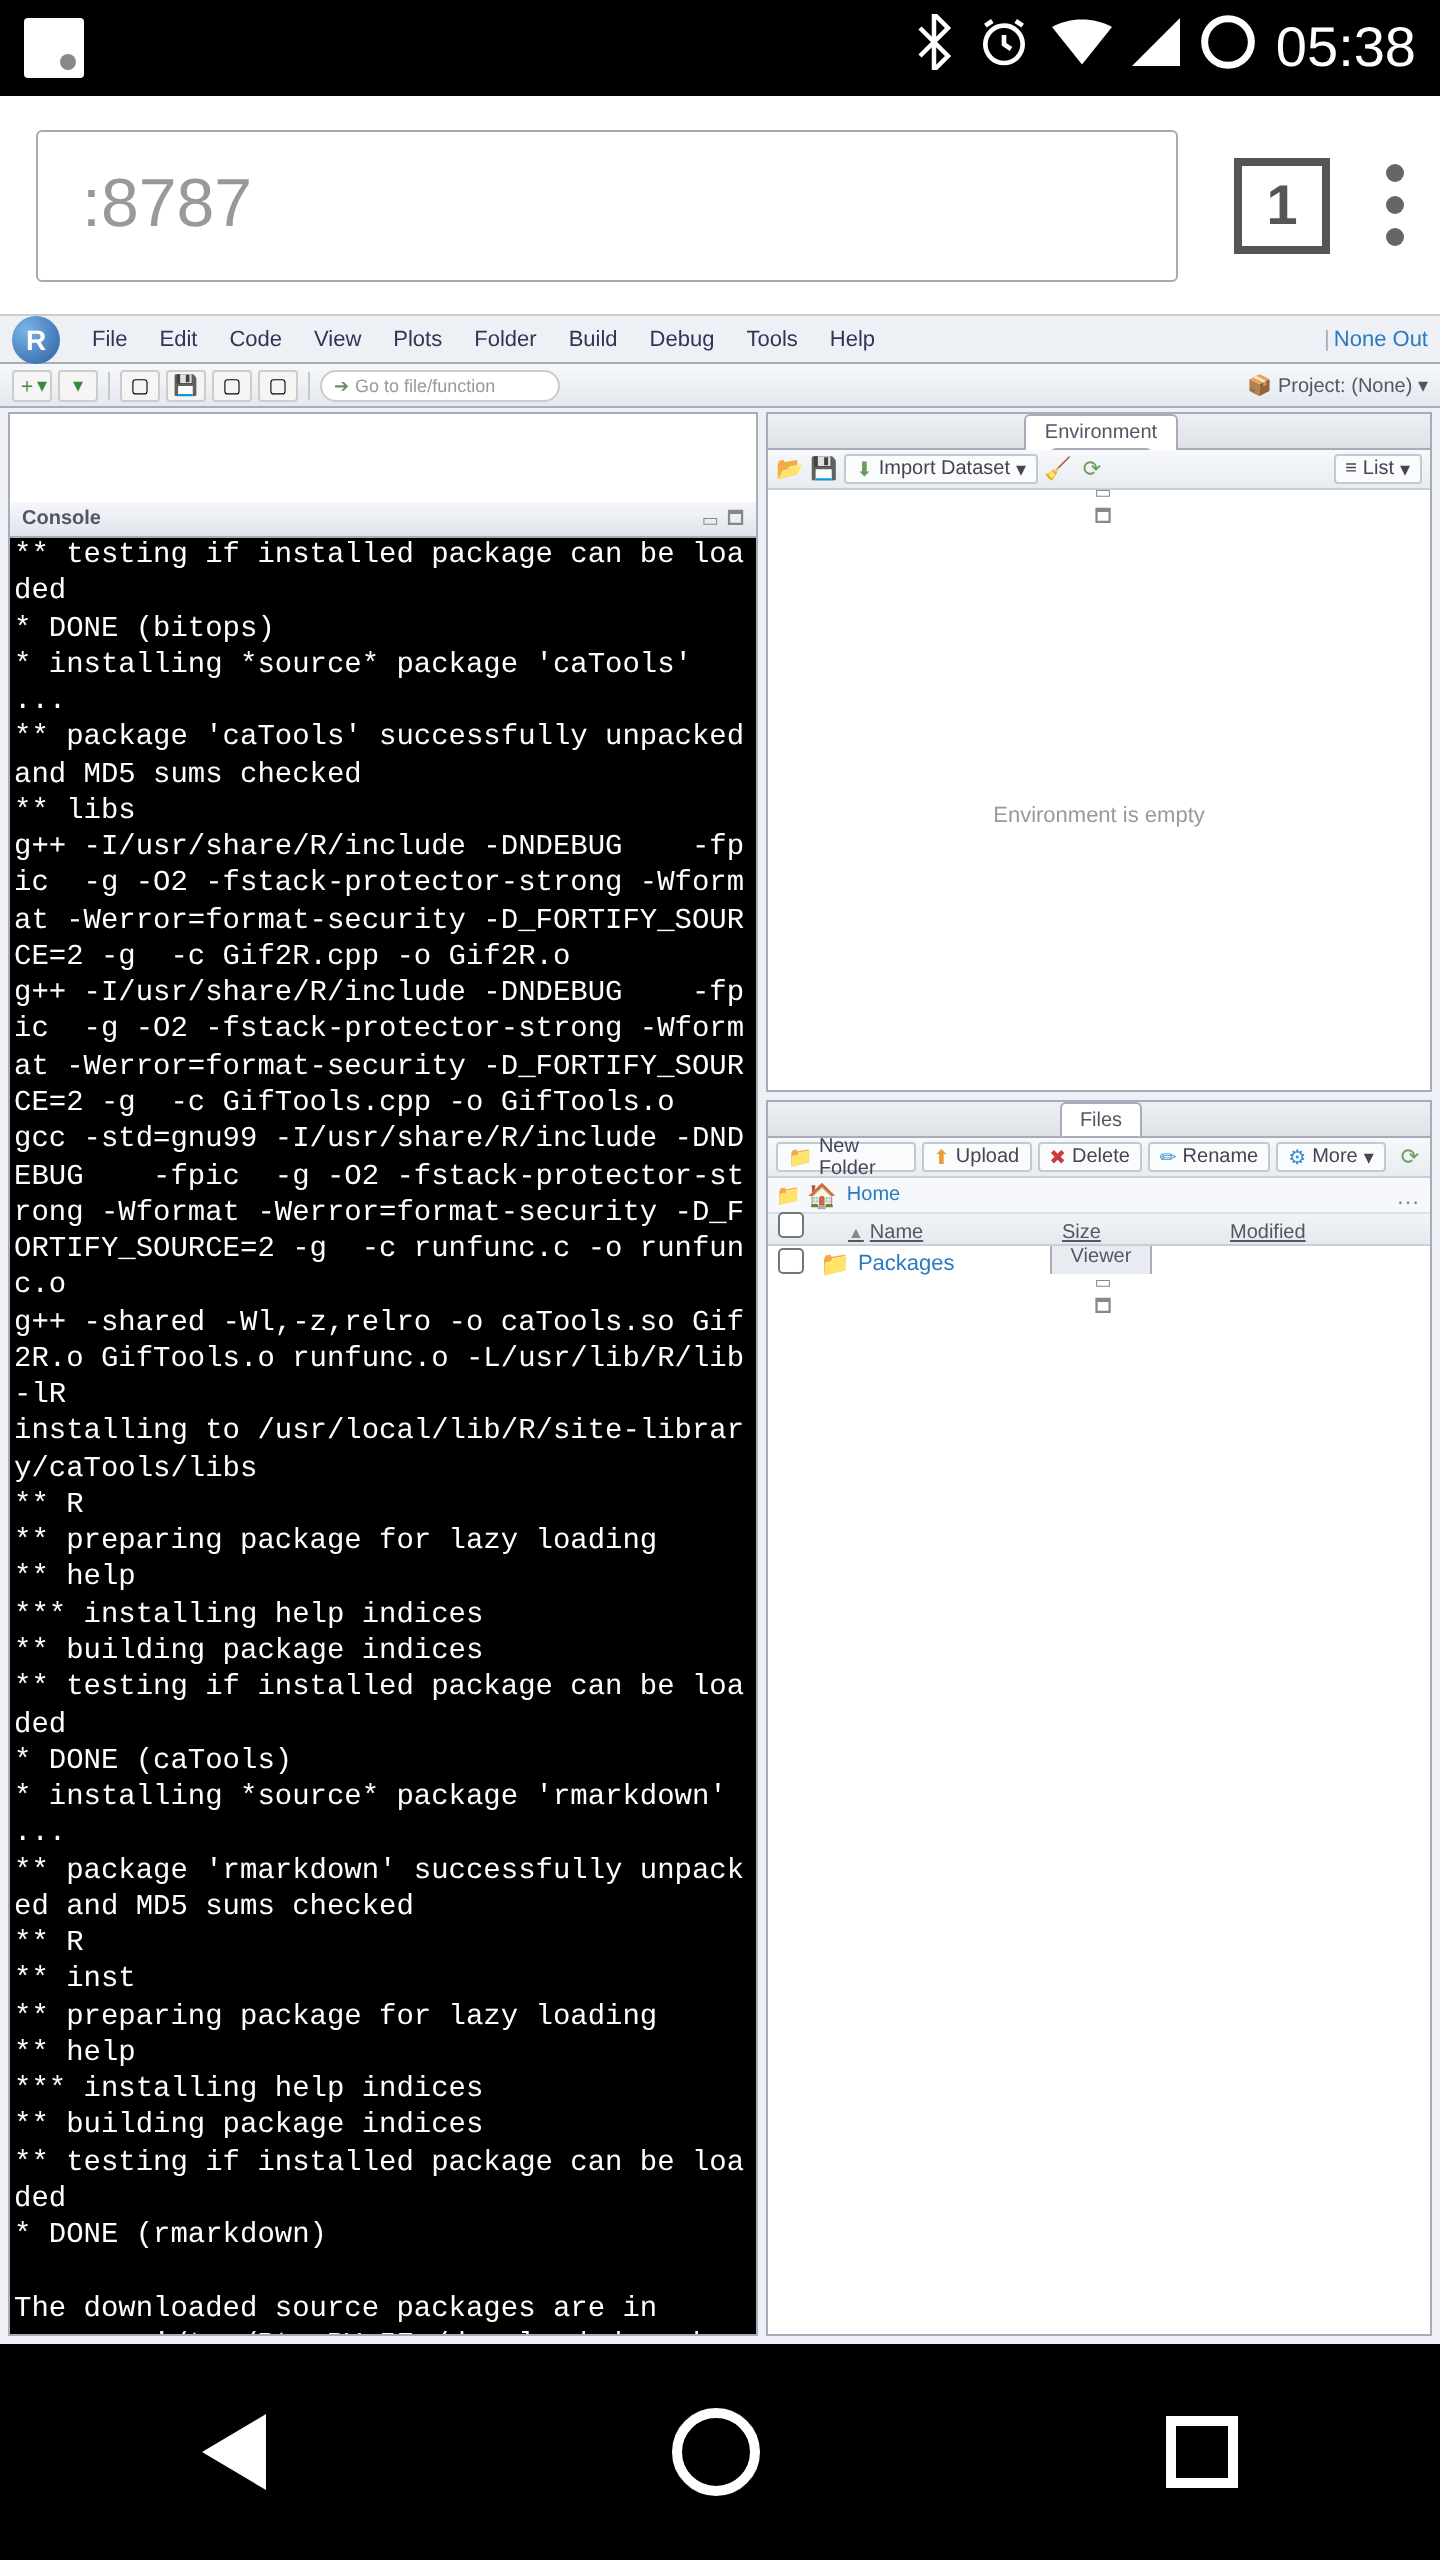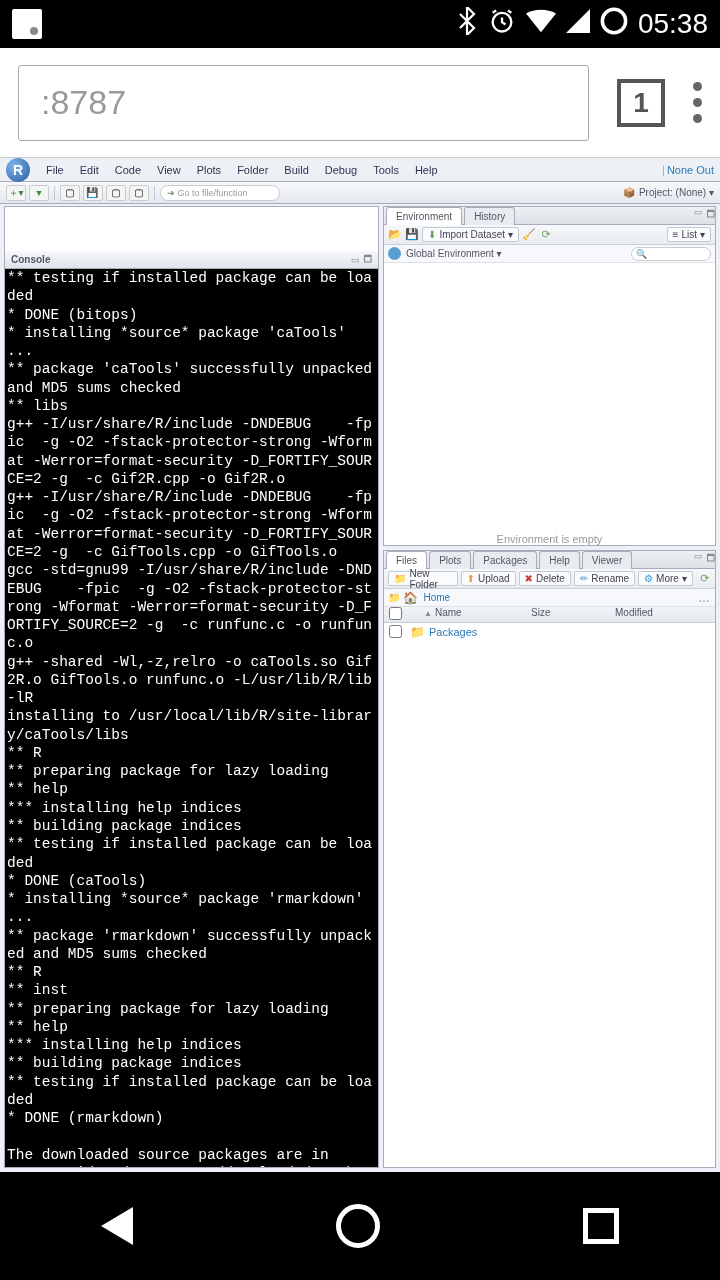--- a/index.html
+++ b/index.html
@@ -30,39 +30,39 @@
 .left-pane { flex: 0 0 375px; display: flex; flex-direction: column; border: 1px solid #aab; background: #fff; }
 .console-tab { height: 18px; background: linear-gradient(#f5f7fa,#e0e5eb); border-bottom: 1px solid #aab; font-size: 10px; color: #556; display: flex; align-items: center; padding: 0 6px; margin-top: 44px; }
 .console-tab .spacer { flex: 1; }
 .winbtn { font-size: 9px; color: #888; margin-left: 4px; }
 .console-out { flex: 1; background: #000; color: #fff; font-family: "Courier New", monospace; font-size: 14.49px; line-height: 18.26px; padding: 0 2px; overflow: hidden; white-space: pre-wrap; word-break: break-all; }
 .cursor { display: inline-block; width: 9px; height: 16px; background: #fff; vertical-align: text-bottom; }
 .right-pane { flex: 1; display: flex; flex-direction: column; gap: 4px; min-width: 0; }
 .panel { border: 1px solid #aab; background: #fff; display: flex; flex-direction: column; }
 .panel-top { flex: 0 0 340px; }
 .panel-bot { flex: 1; }
-.tabrow { height: 18px; background: linear-gradient(#edf1f5,#dde2e8); border-bottom: 1px solid #aab; display: flex; align-items: flex-start; font-size: 10px; }
+.tabrow { height: 18px; background: linear-gradient(#edf1f5,#dde2e8); border-bottom: 1px solid #aab; display: flex; align-items: center; font-size: 10px; flex-direction: column; }
 .tab { padding: 3px 9px; border: 1px solid #aab; border-bottom: none; background: #e8ecf0; color: #556; margin-left: 2px; margin-bottom: -1px; border-radius: 3px 3px 0 0; }
 .tab.active { background: #fff; }
 .tabrow .spacer { flex: 1; }
 .subtool { height: 20px; background: linear-gradient(#f6f8fb,#e8ecf0); border-bottom: 1px solid #c8cfd8; display: flex; align-items: center; padding: 0 4px; gap: 3px; font-size: 10px; }
 .sb-btn { height: 15px; padding: 0 5px; border: 1px solid #c3c9d0; border-radius: 2px; background: #fafbfc; display: flex; align-items: center; gap: 3px; color: #445; }
 .sb-ico { width: 14px; height: 14px; display: flex; align-items: center; justify-content: center; font-size: 11px; }
 .subtool .spacer { flex: 1; }
 .env-scope { height: 18px; background: #f6f8fb; border-bottom: 1px solid #dde2e8; display: flex; align-items: center; padding: 0 4px; font-size: 10px; color: #556; }
 .globe { width: 13px; height: 13px; background: #5a9fd4; border-radius: 50%; margin-right: 5px; }
 .env-scope .spacer { flex: 1; }
 .srch { width: 80px; height: 14px; border: 1px solid #ccc; border-radius: 8px; background: #fff; font-size: 9px; color: #bbb; padding: 0 4px; display: flex; align-items: center; }
-.env-body { flex: 1; display: flex; align-items: flex-end; justify-content: center; padding-top: 26px; color: #999; font-size: 11px; }
+.env-body { flex: 1; display: flex; align-items: center; justify-content: center; padding-top: 26px; color: #999; font-size: 11px; }
 .crumb { height: 18px; background: #f6f8fb; border-bottom: 1px solid #dde2e8; display: flex; align-items: center; padding: 0 4px; font-size: 10px; }
 .home-ico { color: #d9822b; margin-right: 5px; font-size: 12px; }
 .crumb a { color: #2a7abf; }
 .crumb .spacer { flex: 1; }
 .dots3 { color: #888; font-size: 12px; letter-spacing: 1px; }
-.file-hdr { height: 16px; background: linear-gradient(#f1f4f7,#e5e9ed); border-bottom: 1px solid #c8cfd8; display: flex; align-items: flex-start; font-size: 10px; color: #556; }
+.file-hdr { height: 16px; background: linear-gradient(#f1f4f7,#e5e9ed); border-bottom: 1px solid #c8cfd8; display: flex; align-items: flex-end; font-size: 10px; color: #556; text-decoration: underline; }
 .col-chk { width: 22px; text-align: center; }
 .col-name { flex: 1; padding-left: 18px; }
 .col-size { width: 60px; }
 .col-mod { width: 100px; margin-left: 24px; }
 .tri { font-size: 8px; color: #888; margin-right: 3px; }
 .file-row { height: 18px; display: flex; align-items: center; font-size: 11px; }
 .file-row input { margin: 0; }
 .fld-ico { color: #e3b343; margin: 0 4px; font-size: 12px; }
 .file-row .name { color: #2a7abf; }
 .nav-bar { height: 108px; background: #000; display: flex; align-items: center; justify-content: space-around; }
@@ -209,26 +209,20 @@
         </div>
         <div class="subtool">
           <span class="sb-ico" style="color:#e3a03a;">📂</span>
           <span class="sb-ico" style="color:#6a8fce;">💾</span>
           <span class="sb-btn"><span style="color:#6a9f5a;">⬇</span><span>Import Dataset</span>▾</span>
           <span class="sb-ico" style="color:#5a9fd4;">🧹</span>
           <span class="sb-ico" style="color:#6a9f5a;">⟳</span>
           <span class="spacer"></span>
           <span class="sb-btn">≡ <span>List</span>▾</span>
         </div>
-        <div class="env-scope">
-          <span class="globe"></span>
-          <span><span>Global Environment</span> ▾</span>
-          <span class="spacer"></span>
-          <span class="srch">🔍</span>
-        </div>
         <div class="env-body">
           <span>Environment is empty</span>
         </div>
       </div>
 
       <div class="panel panel-bot">
         <div class="tabrow">
           <span class="tab active">Files</span>
           <span class="tab">Plots</span>
           <span class="tab">Packages</span>

